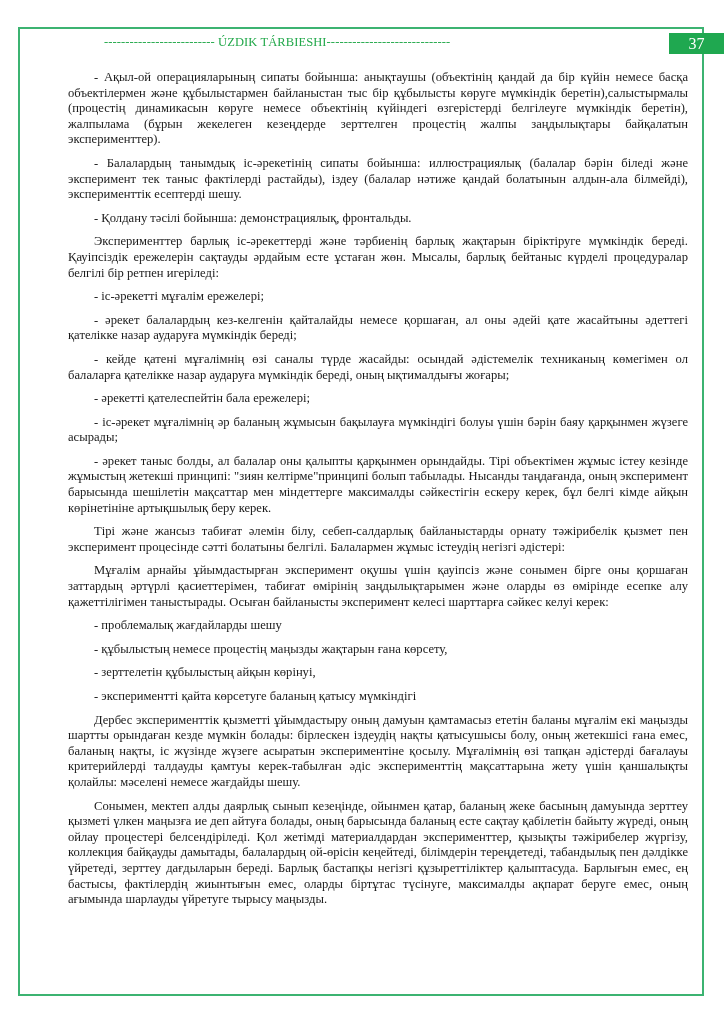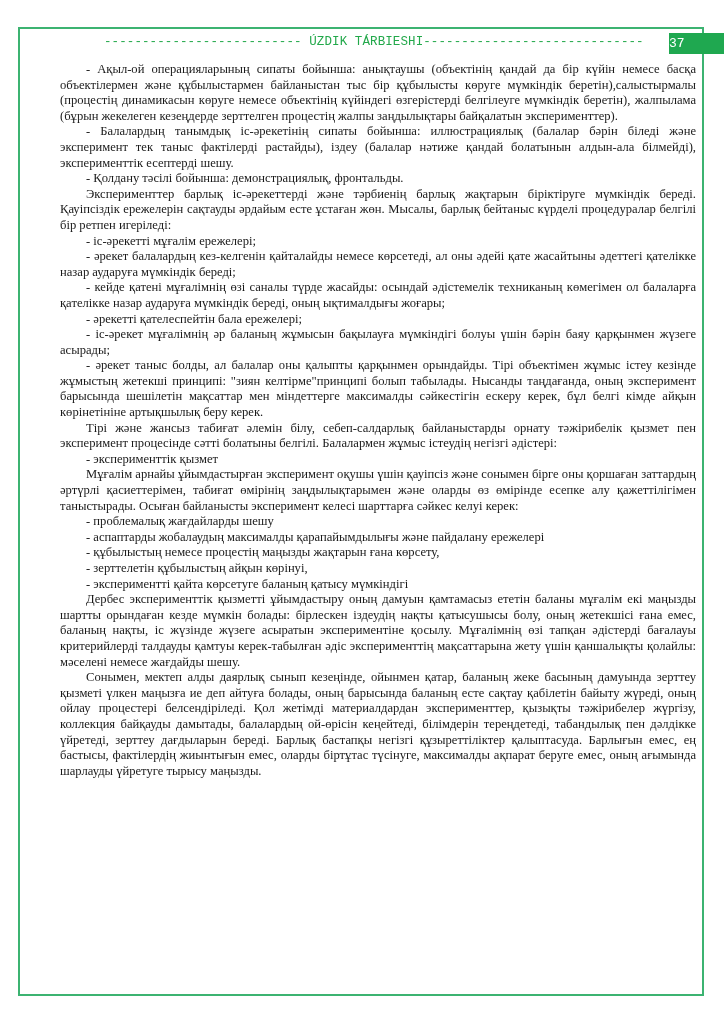--- a/index.html
+++ b/index.html
@@ -1,53 +1,51 @@
 <!DOCTYPE html>
 <html><head>
 <meta charset="utf-8">
 <style>
   html, body { margin: 0; padding: 0; background: #ffffff; }
   body { width: 724px; height: 1024px; position: relative; overflow: hidden;
          font-family: "Liberation Serif", "DejaVu Serif", serif; color: #1a1a1a; }
   .frame { position: absolute; left: 18px; top: 27px; width: 686px; height: 969px;
            border: 2px solid #3cb371; box-sizing: border-box; }
-  .header { position: absolute; left: 0; top: 33px; width: 644px; height: 22px; font-family: Liberation Mono, monospace; }
+  .header { position: absolute; left: 0; top: 33px; width: 644px; height: 22px; }
   .header-title { position: absolute; left: 104px; top: 2px; font-size: 12.5px; color: #22a84a;
                   letter-spacing: 0.1px; white-space: nowrap; }
   .page-num { position: absolute; left: 669px; top: 0; width: 55px; height: 21px; background: #1fa850;
-              color: #ffffff; font-size: 13px; line-height: 21px; }
+              color: #ffffff; font-size: 16px; line-height: 21px; text-align: center; }
   .content { position: absolute; left: 60px; top: 62px; width: 636px; font-size: 12.6px; line-height: 15.6px;
              text-align: justify; }
-  .content p { margin: 0; text-indent: 26px; }
+  .content p { margin: 8px; text-indent: 26px; }
   .content p.last { text-align-last: left; }
 </style>
 </head>
 <body>
 
 <div class="frame"></div>
 
 <div class="header">
   <span class="header-title">-------------------------- ÚZDIK TÁRBIESHI-----------------------------</span>
   <span class="page-num">37</span>
 </div>
 
 <div class="content">
   <p>- Ақыл-ой операцияларының сипаты бойынша: анықтаушы (объектінің қандай да бір күйін немесе басқа объектілермен және құбылыстармен байланыстан тыс бір құбылысты көруге мүмкіндік беретін),салыстырмалы (процестің динамикасын көруге немесе объектінің күйіндегі өзгерістерді белгілеуге мүмкіндік беретін), жалпылама (бұрын жекелеген кезеңдерде зерттелген процестің жалпы заңдылықтары байқалатын эксперименттер).</p>
   <p>- Балалардың танымдық іс-әрекетінің сипаты бойынша: иллюстрациялық (балалар бәрін біледі және эксперимент тек таныс фактілерді растайды), іздеу (балалар нәтиже қандай болатынын алдын-ала білмейді), эксперименттік есептерді шешу.</p>
   <p>- Қолдану тәсілі бойынша: демонстрациялық, фронтальды.</p>
   <p>Эксперименттер барлық іс-әрекеттерді және тәрбиенің барлық жақтарын біріктіруге мүмкіндік береді. Қауіпсіздік ережелерін сақтауды әрдайым есте ұстаған жөн. Мысалы, барлық бейтаныс күрделі процедуралар белгілі бір ретпен игеріледі:</p>
   <p>- іс-әрекетті мұғалім ережелері;</p>
-  <p>- әрекет балалардың кез-келгенін қайталайды немесе көрсетеді, ал оны әдейі қате жасайтыны әдеттегі қателікке назар аударуға мүмкіндік береді;</p>
+  <p>- әрекет балалардың кез-келгенін қайталайды немесе қоршаған, ал оны әдейі қате жасайтыны әдеттегі қателікке назар аударуға мүмкіндік береді;</p>
   <p>- кейде қатені мұғалімнің өзі саналы түрде жасайды: осындай әдістемелік техниканың көмегімен ол балаларға қателікке назар аударуға мүмкіндік береді, оның ықтималдығы жоғары;</p>
   <p>- әрекетті қателеспейтін бала ережелері;</p>
   <p>- іс-әрекет мұғалімнің әр баланың жұмысын бақылауға мүмкіндігі болуы үшін бәрін баяу қарқынмен жүзеге асырады;</p>
   <p>- әрекет таныс болды, ал балалар оны қалыпты қарқынмен орындайды. Тірі объектімен жұмыс істеу кезінде жұмыстың жетекші принципі: "зиян келтірме"принципі болып табылады. Нысанды таңдағанда, оның эксперимент барысында шешілетін мақсаттар мен міндеттерге максималды сәйкестігін ескеру керек, бұл белгі кімде айқын көрінетініне артықшылық беру керек.</p>
   <p>Тірі және жансыз табиғат әлемін білу, себеп-салдарлық байланыстарды орнату тәжірибелік қызмет пен эксперимент процесінде сәтті болатыны белгілі. Балалармен жұмыс істеудің негізгі әдістері:</p>
-  <p>- эксперименттік қызмет</p>
   <p>Мұғалім арнайы ұйымдастырған эксперимент оқушы үшін қауіпсіз және сонымен бірге оны қоршаған заттардың әртүрлі қасиеттерімен, табиғат өмірінің заңдылықтарымен және оларды өз өмірінде есепке алу қажеттілігімен таныстырады. Осыған байланысты эксперимент келесі шарттарға сәйкес келуі керек:</p>
   <p>- проблемалық жағдайларды шешу</p>
-  <p>- аспаптарды жобалаудың максималды қарапайымдылығы және пайдалану ережелері</p>
   <p>- құбылыстың немесе процестің маңызды жақтарын ғана көрсету,</p>
   <p>- зерттелетін құбылыстың айқын көрінуі,</p>
   <p>- экспериментті қайта көрсетуге баланың қатысу мүмкіндігі</p>
   <p>Дербес эксперименттік қызметті ұйымдастыру оның дамуын қамтамасыз ететін баланы мұғалім екі маңызды шартты орындаған кезде мүмкін болады: бірлескен іздеудің нақты қатысушысы болу, оның жетекшісі ғана емес, баланың нақты, іс жүзінде жүзеге асыратын экспериментіне қосылу. Мұғалімнің өзі тапқан әдістерді бағалауы критерийлерді талдауды қамтуы керек-табылған әдіс эксперименттің мақсаттарына жету үшін қаншалықты қолайлы: мәселені немесе жағдайды шешу.</p>
   <p class="last">Сонымен, мектеп алды даярлық сынып кезеңінде, ойынмен қатар, баланың жеке басының дамуында зерттеу қызметі үлкен маңызға ие деп айтуға болады, оның барысында баланың есте сақтау қабілетін байыту жүреді, оның ойлау процестері белсендіріледі. Қол жетімді материалдардан эксперименттер, қызықты тәжірибелер жүргізу, коллекция байқауды дамытады, балалардың ой-өрісін кеңейтеді, білімдерін тереңдетеді, табандылық пен дәлдікке үйретеді, зерттеу дағдыларын береді. Барлық бастапқы негізгі құзыреттіліктер қалыптасуда. Барлығын емес, ең бастысы, фактілердің жиынтығын емес, оларды біртұтас түсінуге, максималды ақпарат беруге емес, оның ағымында шарлауды үйретуге тырысу маңызды.</p>
 </div>
 
 </body></html>

